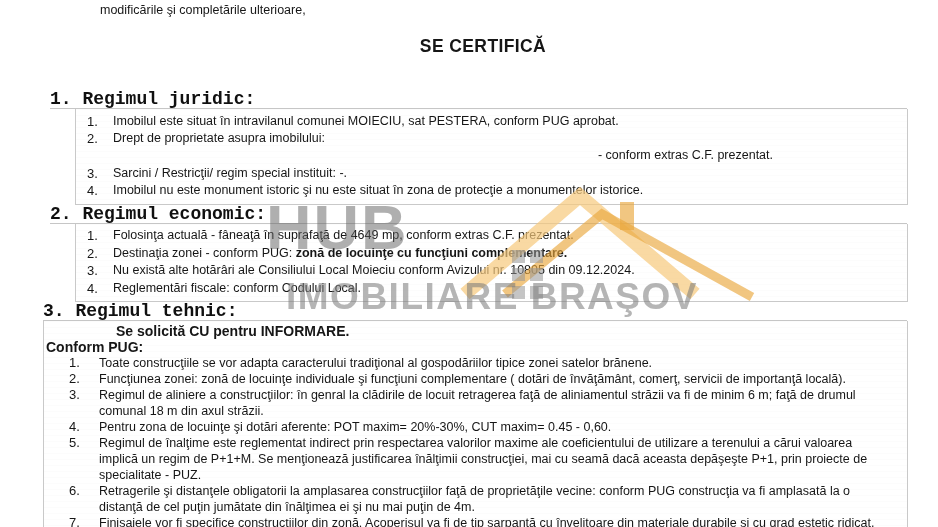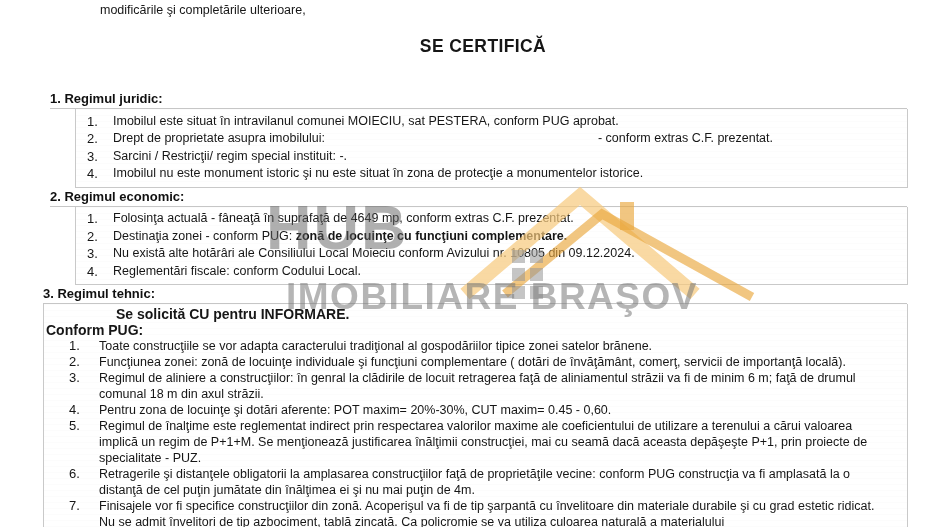--- a/index.html
+++ b/index.html
@@ -9,22 +9,22 @@
     font-family:"Liberation Sans",sans-serif;
     -webkit-font-smoothing:antialiased;
   }
   .top-line{position:absolute;left:100px;top:3px;font-size:12.5px;text-align:center;}
   .doc-title{
     position:absolute;left:0;top:36px;width:938px;text-align:center;
     font-weight:bold;font-size:17.5px;letter-spacing:.4px;transform:translateX(14px);
   }
   #sections{position:absolute;left:0;top:90px;width:938px;}
   .section-heading{
-    font-weight:bold;font-size:13px;line-height:18px;height:18px;
-    border-bottom:1px solid #c6c6c6;color:#101010;
+    font-weight:bold;font-size:18px;line-height:18px;height:18px;
+    border-bottom:1px solid #c6c6c6;color:#101010;font-family:Liberation Mono, monospace;
   }
   .head-indent{margin-left:50px;width:857px;}
   .head-flush{margin-left:43px;width:864px;}
   .box{
     border-left:1px solid #c9c9c9;border-right:1px solid #c9c9c9;border-bottom:1px solid #c9c9c9;
     padding:3px 0 4px 0;box-sizing:border-box;
     background:repeating-linear-gradient(to bottom, rgba(0,0,0,0.012) 0 1px, transparent 1px 6px);
   }
   .box-indent{margin-left:75px;width:833px;}
   .box-flush{margin-left:43px;width:865px;}
@@ -61,21 +61,21 @@
 <div id="sections">
     <div class="section">
       <div class="section-heading head-indent">1. Regimul juridic:</div>
       <div class="box box-indent">
         <div class="row">
           <span class="num">1.</span>
           <span class="txt"><span>Imobilul este situat în intravilanul comunei MOIECIU, sat PESTERA, conform PUG aprobat.</span></span>
         </div>
         <div class="row">
           <span class="num">2.</span>
-          <span class="txt" style="display: flex;">
+          <span class="txt" style="display: flex; flex-direction: column;">
             <span>Drept de proprietate asupra imobilului:</span>
             <span class="right-part">- conform extras C.F. prezentat.</span>
           </span>
         </div>
         <div class="row">
           <span class="num">3.</span>
           <span class="txt"><span>Sarcini / Restricţii/ regim special instituit: -.</span></span>
         </div>
         <div class="row">
           <span class="num">4.</span>

